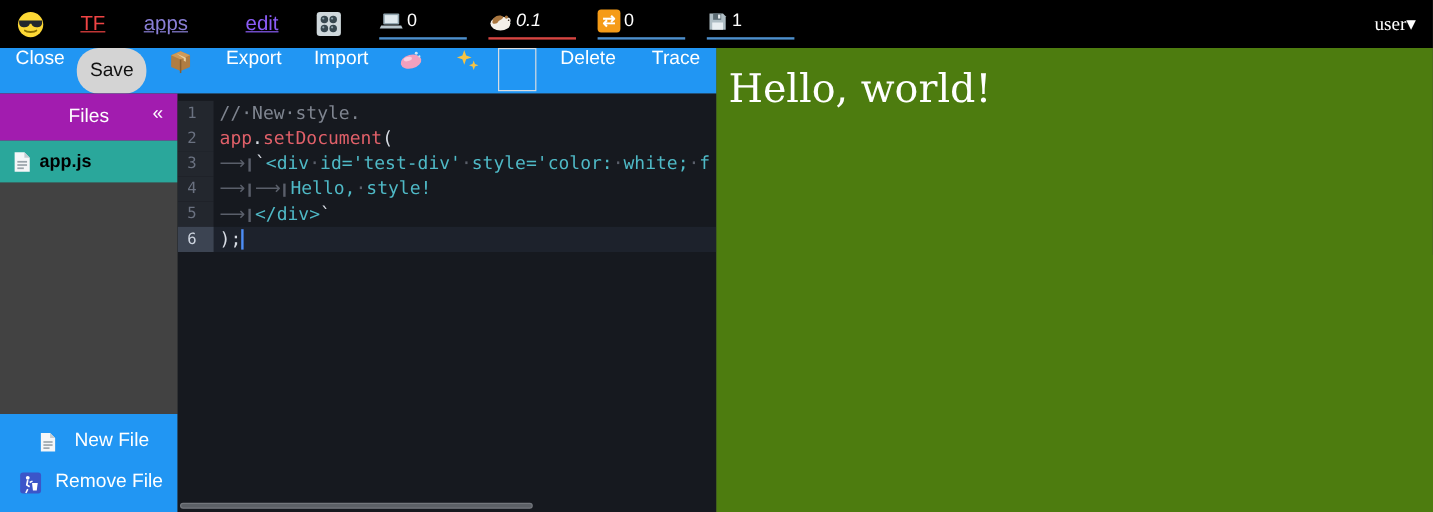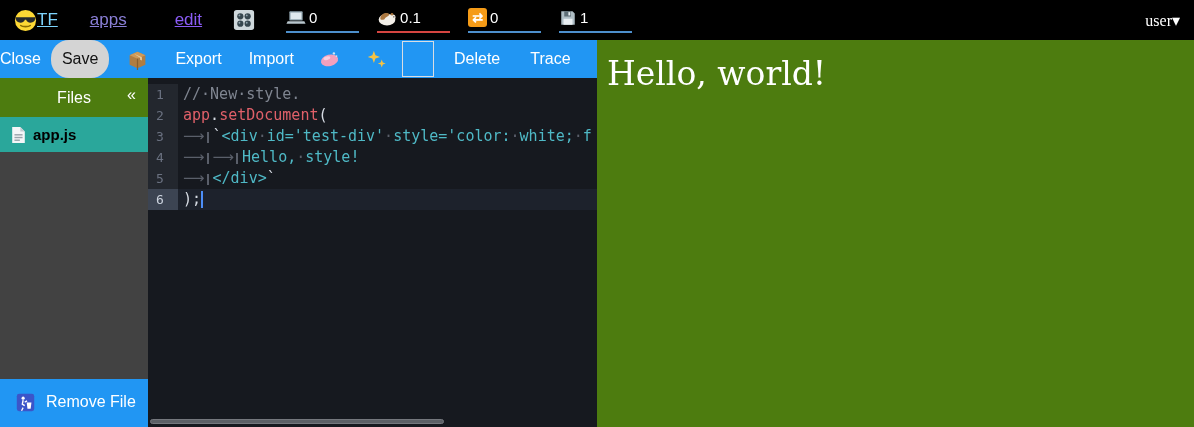--- a/index.html
+++ b/index.html
@@ -9,42 +9,42 @@
     background:#434343; font-family:"Liberation Sans", sans-serif;
   }
 
   
   .topbar {
     position:absolute; left:0; top:0; width:1194px; height:40px;
     background:#000; display:flex; align-items:center; color:#fff;
   }
   .logo { margin-left:14px; width:23px; height:23px; flex:0 0 auto; }
   .tblink { text-decoration:underline; font-size:17px; cursor:pointer; }
-  .tblink.tf { color:#7dd3fc; }
+  .tblink.tf { color:#ef4444; margin-left:30px; }
   .tblink.apps { color:#8a7fd6; margin-left:32px; }
   .tblink.edit { color:#8b5cf6; margin-left:48px; }
   .knobs { margin-left:31px; width:22px; height:22px; }
   .stat { display:inline-flex; align-items:flex-start; gap:3px; margin-left:31px;
           width:73px; border-bottom:2px solid #4d8fcc; padding-bottom:3px; height:26px; align-items:center;}
   .stat.first { margin-left:31px; }
   .stat + .stat { margin-left:18px; }
-  .stat.red { border-bottom-color:#d64541; }
+  .stat.red { border-bottom-color:#d64541;font-style:italic; }
   .stat .num { font-size:15px; color:#fff; line-height:18px; }
   .stat svg, .stat .repeat-box { flex:0 0 auto; }
   .repeat-box {
     width:19px; height:19px; background:#f59b17; border-radius:3px;
     color:#fff; font-size:13px; font-weight:bold; text-align:center; line-height:19px;
   }
   .usermenu { margin-left:auto; margin-right:14px; font-size:16px; color:#fff; cursor:pointer;font-family:Liberation Serif, serif; }
 
   
   .toolbar {
     position:absolute; left:0; top:40px; width:597px; height:38px;
-    background:#2196f3; display:flex; align-items:center; color:#fff;
-    padding-left:0;
+    background:#2196f3; display:flex; color:#fff;
+    padding-left:13px;
   }
   .tbtn { font-size:16px; color:#fff; cursor:pointer; white-space:nowrap; }
   .btn-close { margin-left:0; }
   .btn-save {
     margin-left:10px; background:#d4d4d4; color:#111; height:38px;
     display:flex; align-items:center; padding:0 11px; font-size:16px; cursor:pointer;border-radius:18px;
   }
   .ticon { margin-left:26px; width:21px; height:21px; cursor:pointer; }
   .ticon.pkg { margin-left:18px; }
   .btn-export { margin-left:27px; }
@@ -57,21 +57,21 @@
   }
   .btn-delete { margin-left:20px; }
   .btn-trace { margin-left:30px; }
 
   
   .sidebar {
     position:absolute; left:0; top:78px; width:148px; bottom:0;
     background:#424242; display:flex; flex-direction:column;
   }
   .files-header {
-    height:39px; background:#4d7c0f; color:#fff; position:relative;
+    height:39px; background:#a21caf; color:#fff; position:relative;
     display:flex; align-items:center; justify-content:center; font-size:16px;
   }
   .collapse { position:absolute; right:12px; top:8px; font-size:16px; cursor:pointer; }
   .file-row {
     height:35px; background:#2aa79b; color:#000000; display:flex; align-items:center;
     padding-left:11px; gap:7px; font-weight:bold; font-size:15px; cursor:pointer;
   }
   .side-spacer { flex:1; }
   .side-actions { background:#2196f3; color:#fff; padding:6px 0 8px 0; }
   .action-row { display:flex; align-items:center; font-size:16px; cursor:pointer; height:34px; }
@@ -213,20 +213,30 @@
       <path d="M1 1h9l5 5v13H1z" fill="#f4f6f8"></path>
       <path d="M10 1l5 5h-5z" fill="#c4ccd2"></path>
       <rect x="3.5" y="9" width="9" height="1.6" fill="#9aa4ab"></rect>
       <rect x="3.5" y="12" width="9" height="1.6" fill="#9aa4ab"></rect>
       <rect x="3.5" y="15" width="6" height="1.6" fill="#9aa4ab"></rect>
     </svg>
     <span>app.js</span>
   </div>
   <div class="side-spacer"></div>
   <div class="side-actions">
+    <div class="action-row new">
+      <svg width="14" height="17" viewBox="0 0 16 20">
+        <path d="M1 1h9l5 5v13H1z" fill="#f4f6f8"></path>
+        <path d="M10 1l5 5h-5z" fill="#c4ccd2"></path>
+        <rect x="3.5" y="9" width="9" height="1.6" fill="#9aa4ab"></rect>
+        <rect x="3.5" y="12" width="9" height="1.6" fill="#9aa4ab"></rect>
+        <rect x="3.5" y="15" width="6" height="1.6" fill="#9aa4ab"></rect>
+      </svg>
+      <span>New File</span>
+    </div>
     <div class="action-row remove">
       <svg width="19" height="19" viewBox="0 0 24 24">
         <rect x="1" y="1" width="22" height="22" rx="3" fill="#3b55c9"></rect>
         <circle cx="9" cy="6.5" r="2" fill="#fff"></circle>
         <path d="M9 9l-1 5 3 2" stroke="#fff" stroke-width="1.8" fill="none"></path>
         <path d="M13.5 12h6l-1 8h-4z" fill="#fff"></path>
         <path d="M11 11.5l3-1.5" stroke="#fff" stroke-width="1.6"></path>
         <path d="M7 22.5l2-4" stroke="#fff" stroke-width="1.6"></path>
       </svg>
       <span>Remove File</span>

